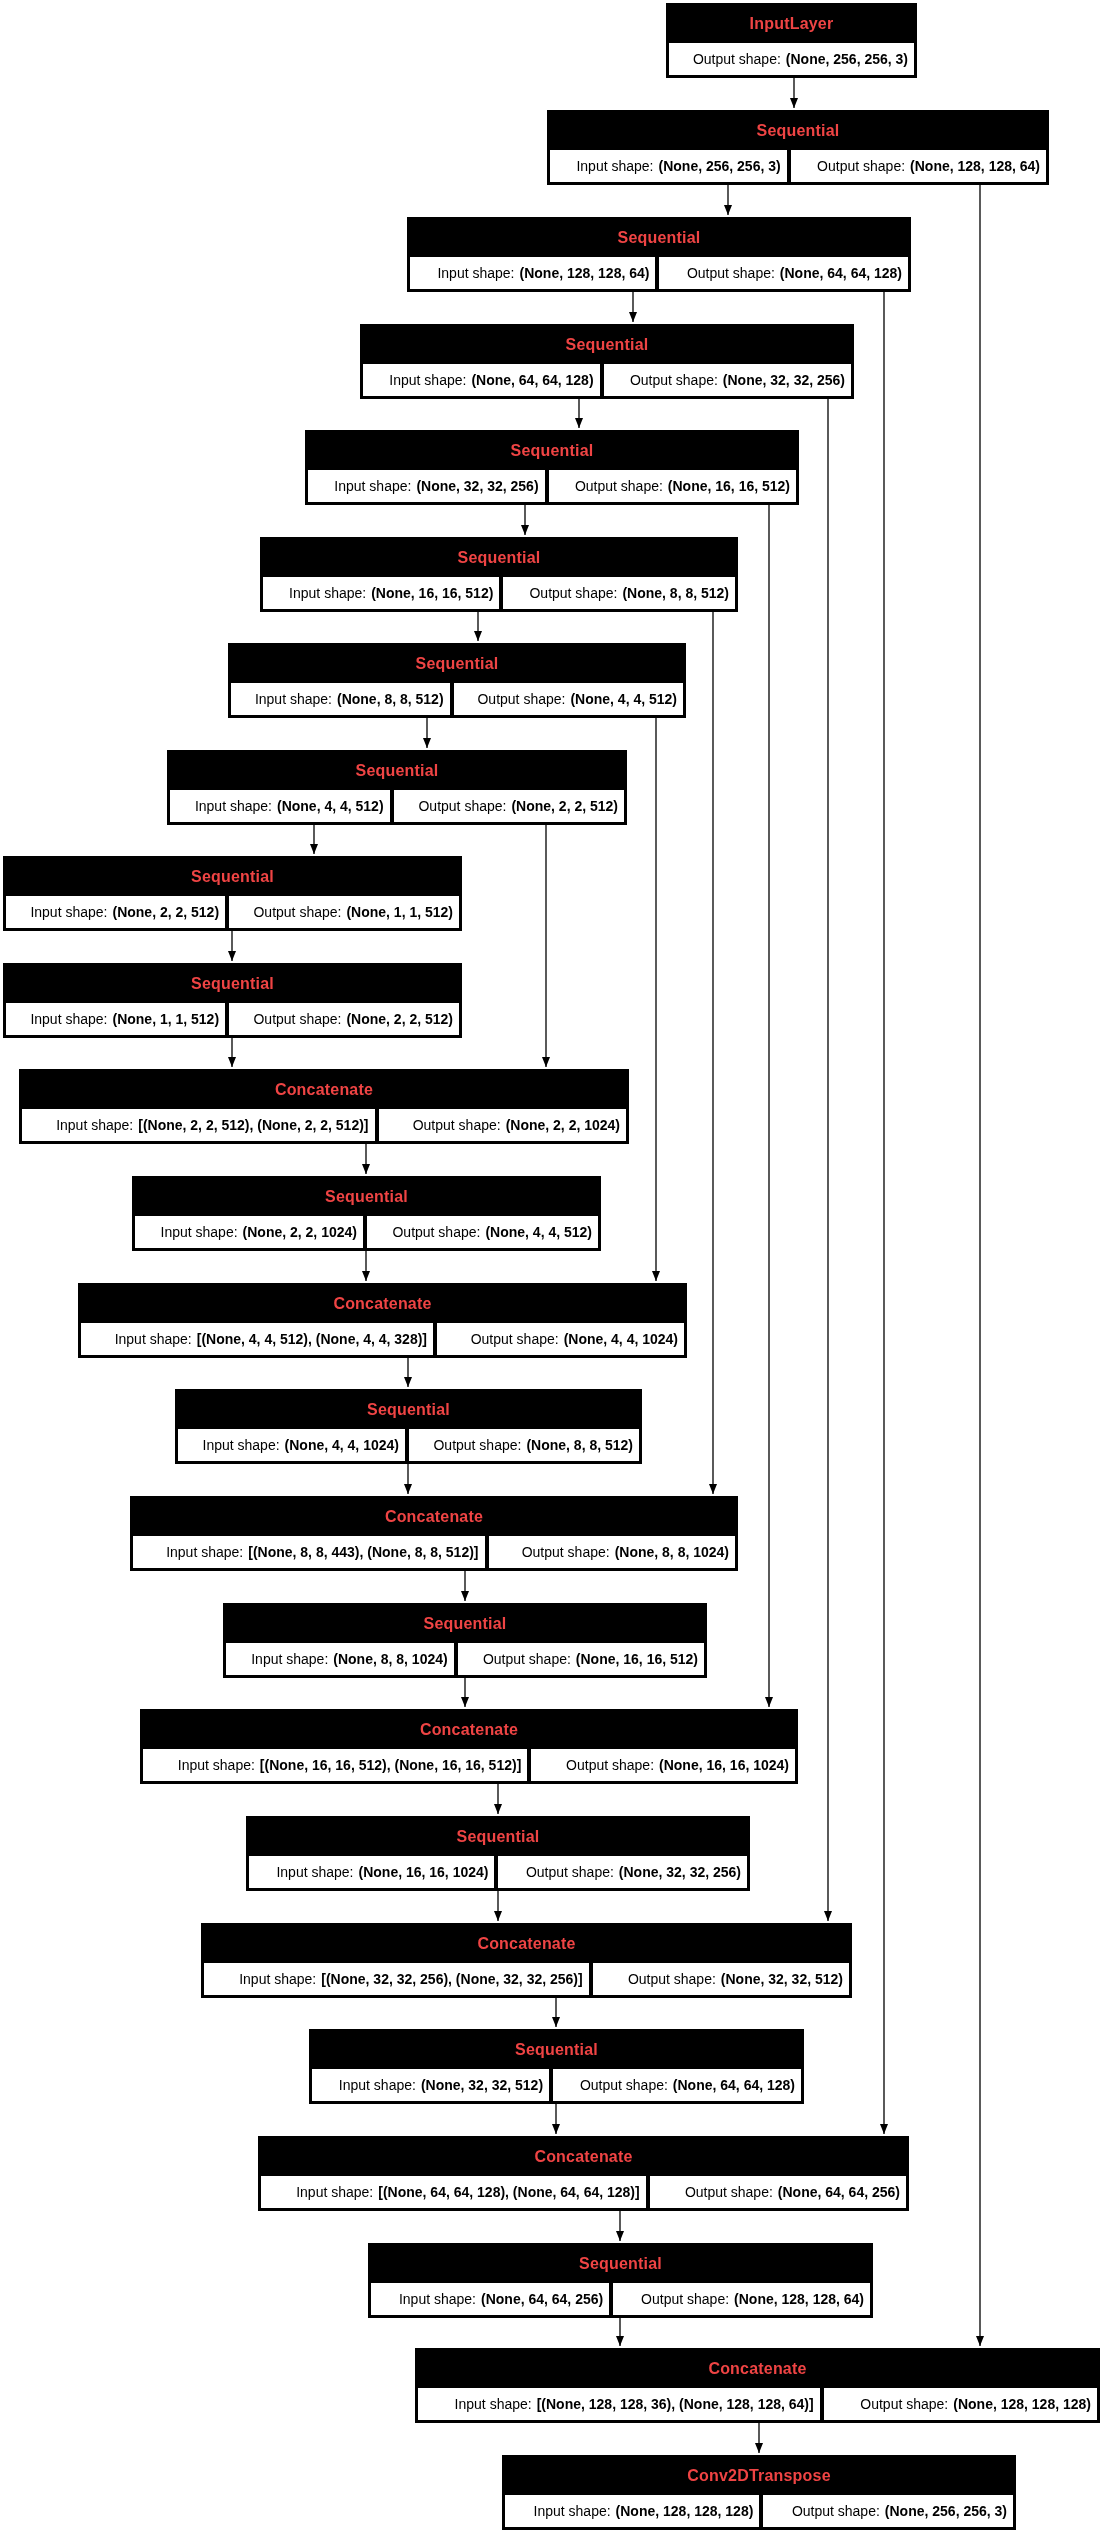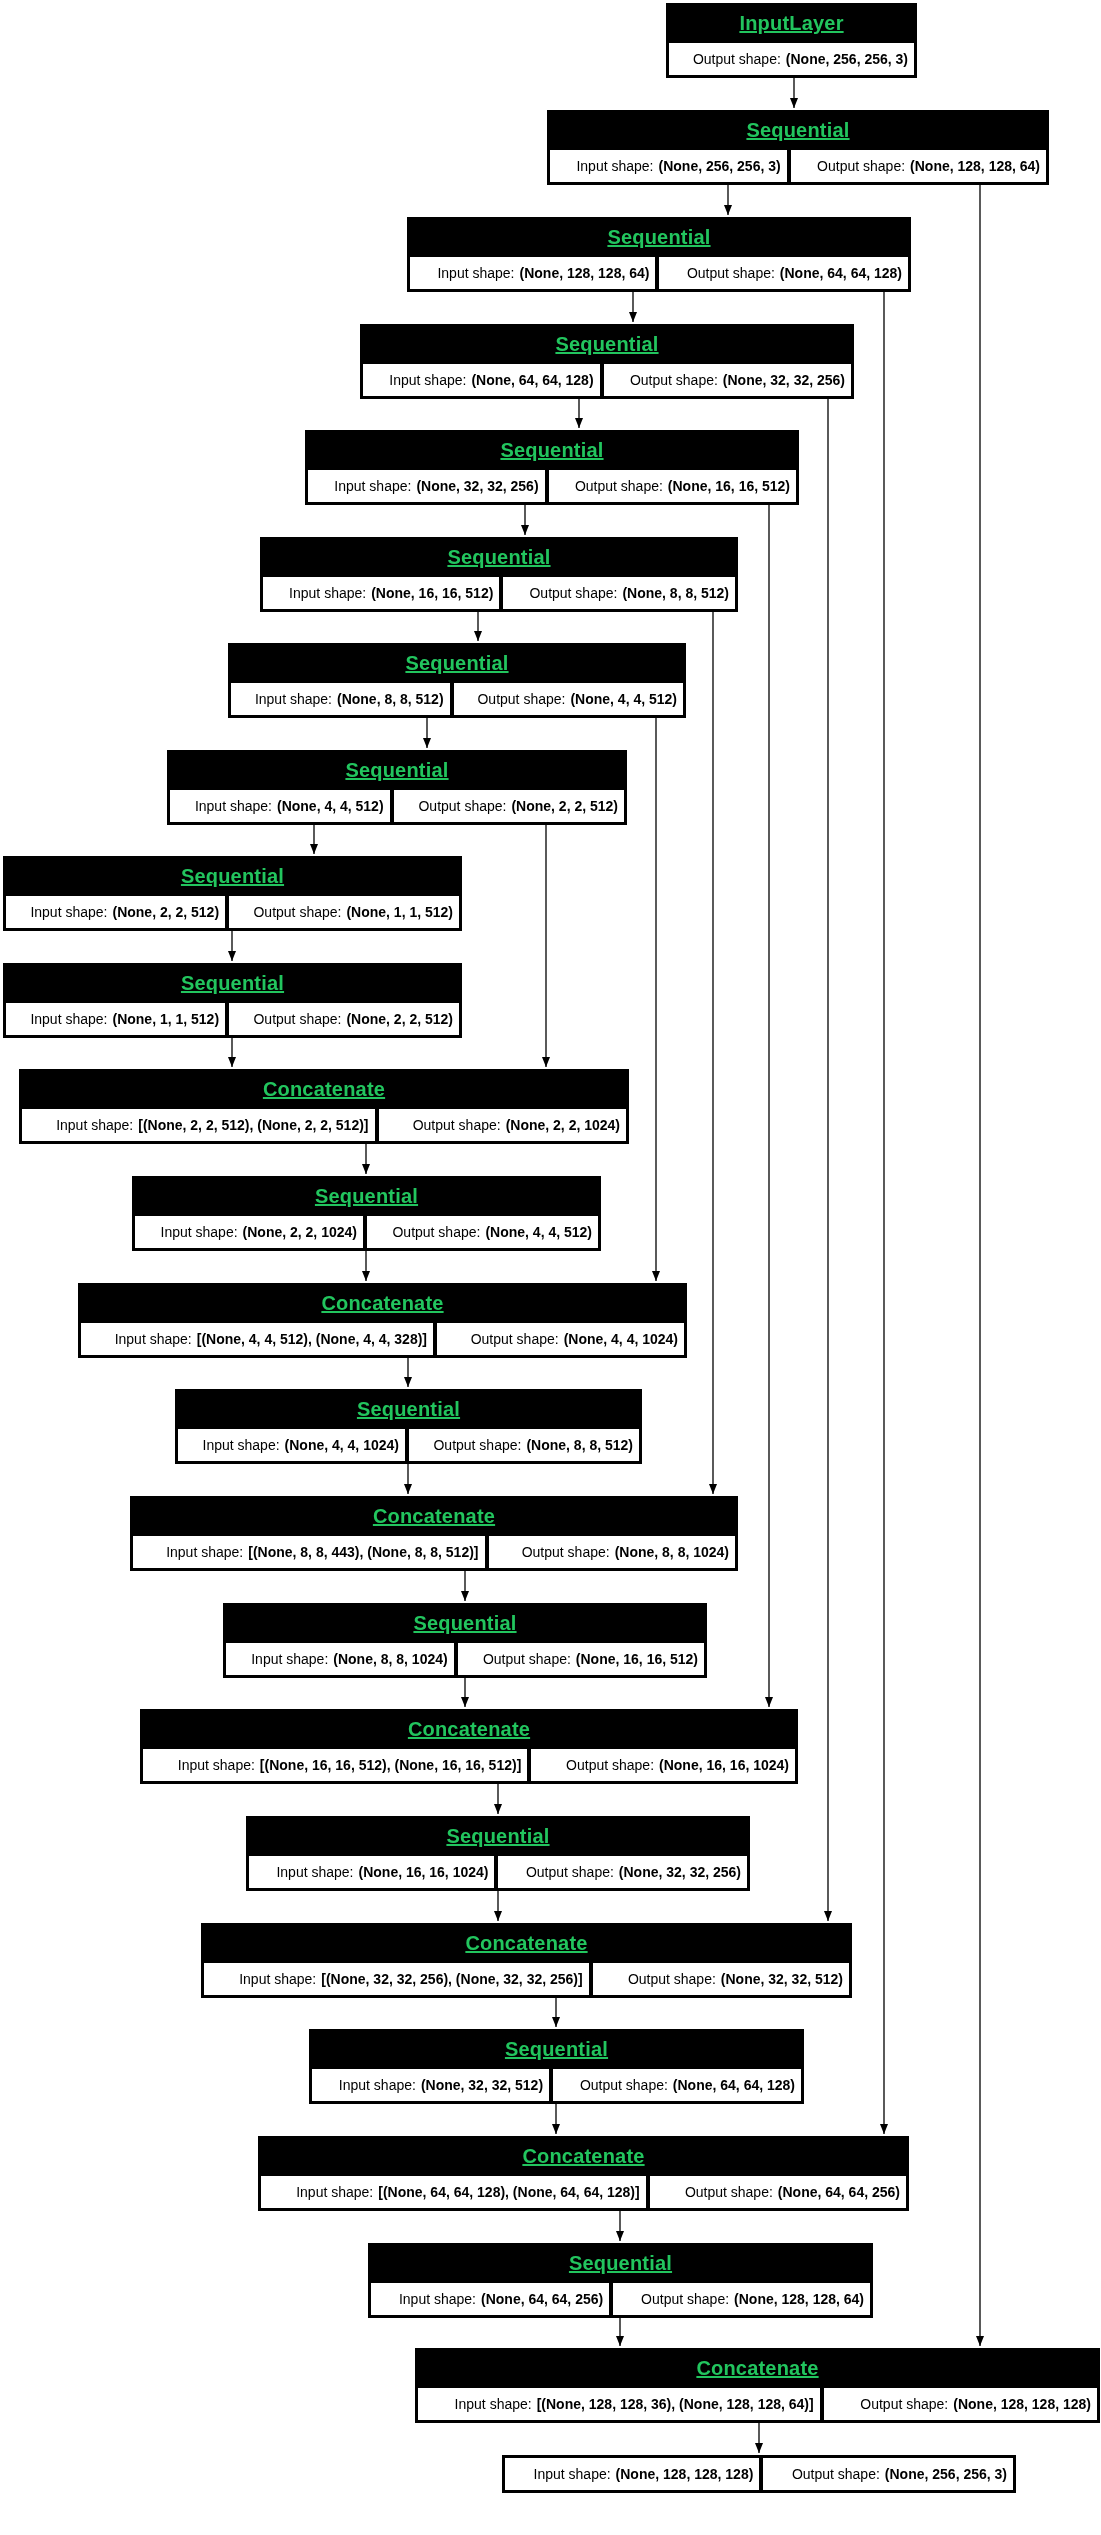--- a/index.html
+++ b/index.html
@@ -14,25 +14,24 @@
   .node{
     position:absolute;
     background:#000000;
     border:2px solid #000000;
     box-sizing:border-box;
     z-index:1;
   }
   .node-title{
     height:37px;
     display:flex;align-items:center;justify-content:center;
-    color:#22c55e;
+    color:#ef4444;
     font-weight:bold;
-    font-size:20px;
+    font-size:16px;
     letter-spacing:0.2px;
-    text-decoration:underline;
   }
   .cells{
     display:flex;
     gap:2px;
     background:#000000;
   }
   .cell{
     flex:1 1 auto;
     background:#ffffff;
     border:1px solid #000000;
@@ -380,20 +379,21 @@
             <span>Input shape:</span>
             <span class="shape-value">[(None, 128, 128, 36), (None, 128, 128, 64)]</span>
           </div>
           <div class="cell">
             <span>Output shape:</span>
             <span class="shape-value">(None, 128, 128, 128)</span>
           </div>
         </div>
       </div>
       <div class="node" style="left: 502px; top: 2455px; width: 514px;">
+        <div class="node-title">Conv2DTranspose</div>
         <div class="cells">
           <div class="cell">
             <span>Input shape:</span>
             <span class="shape-value">(None, 128, 128, 128)</span>
           </div>
           <div class="cell">
             <span>Output shape:</span>
             <span class="shape-value">(None, 256, 256, 3)</span>
           </div>
         </div>

